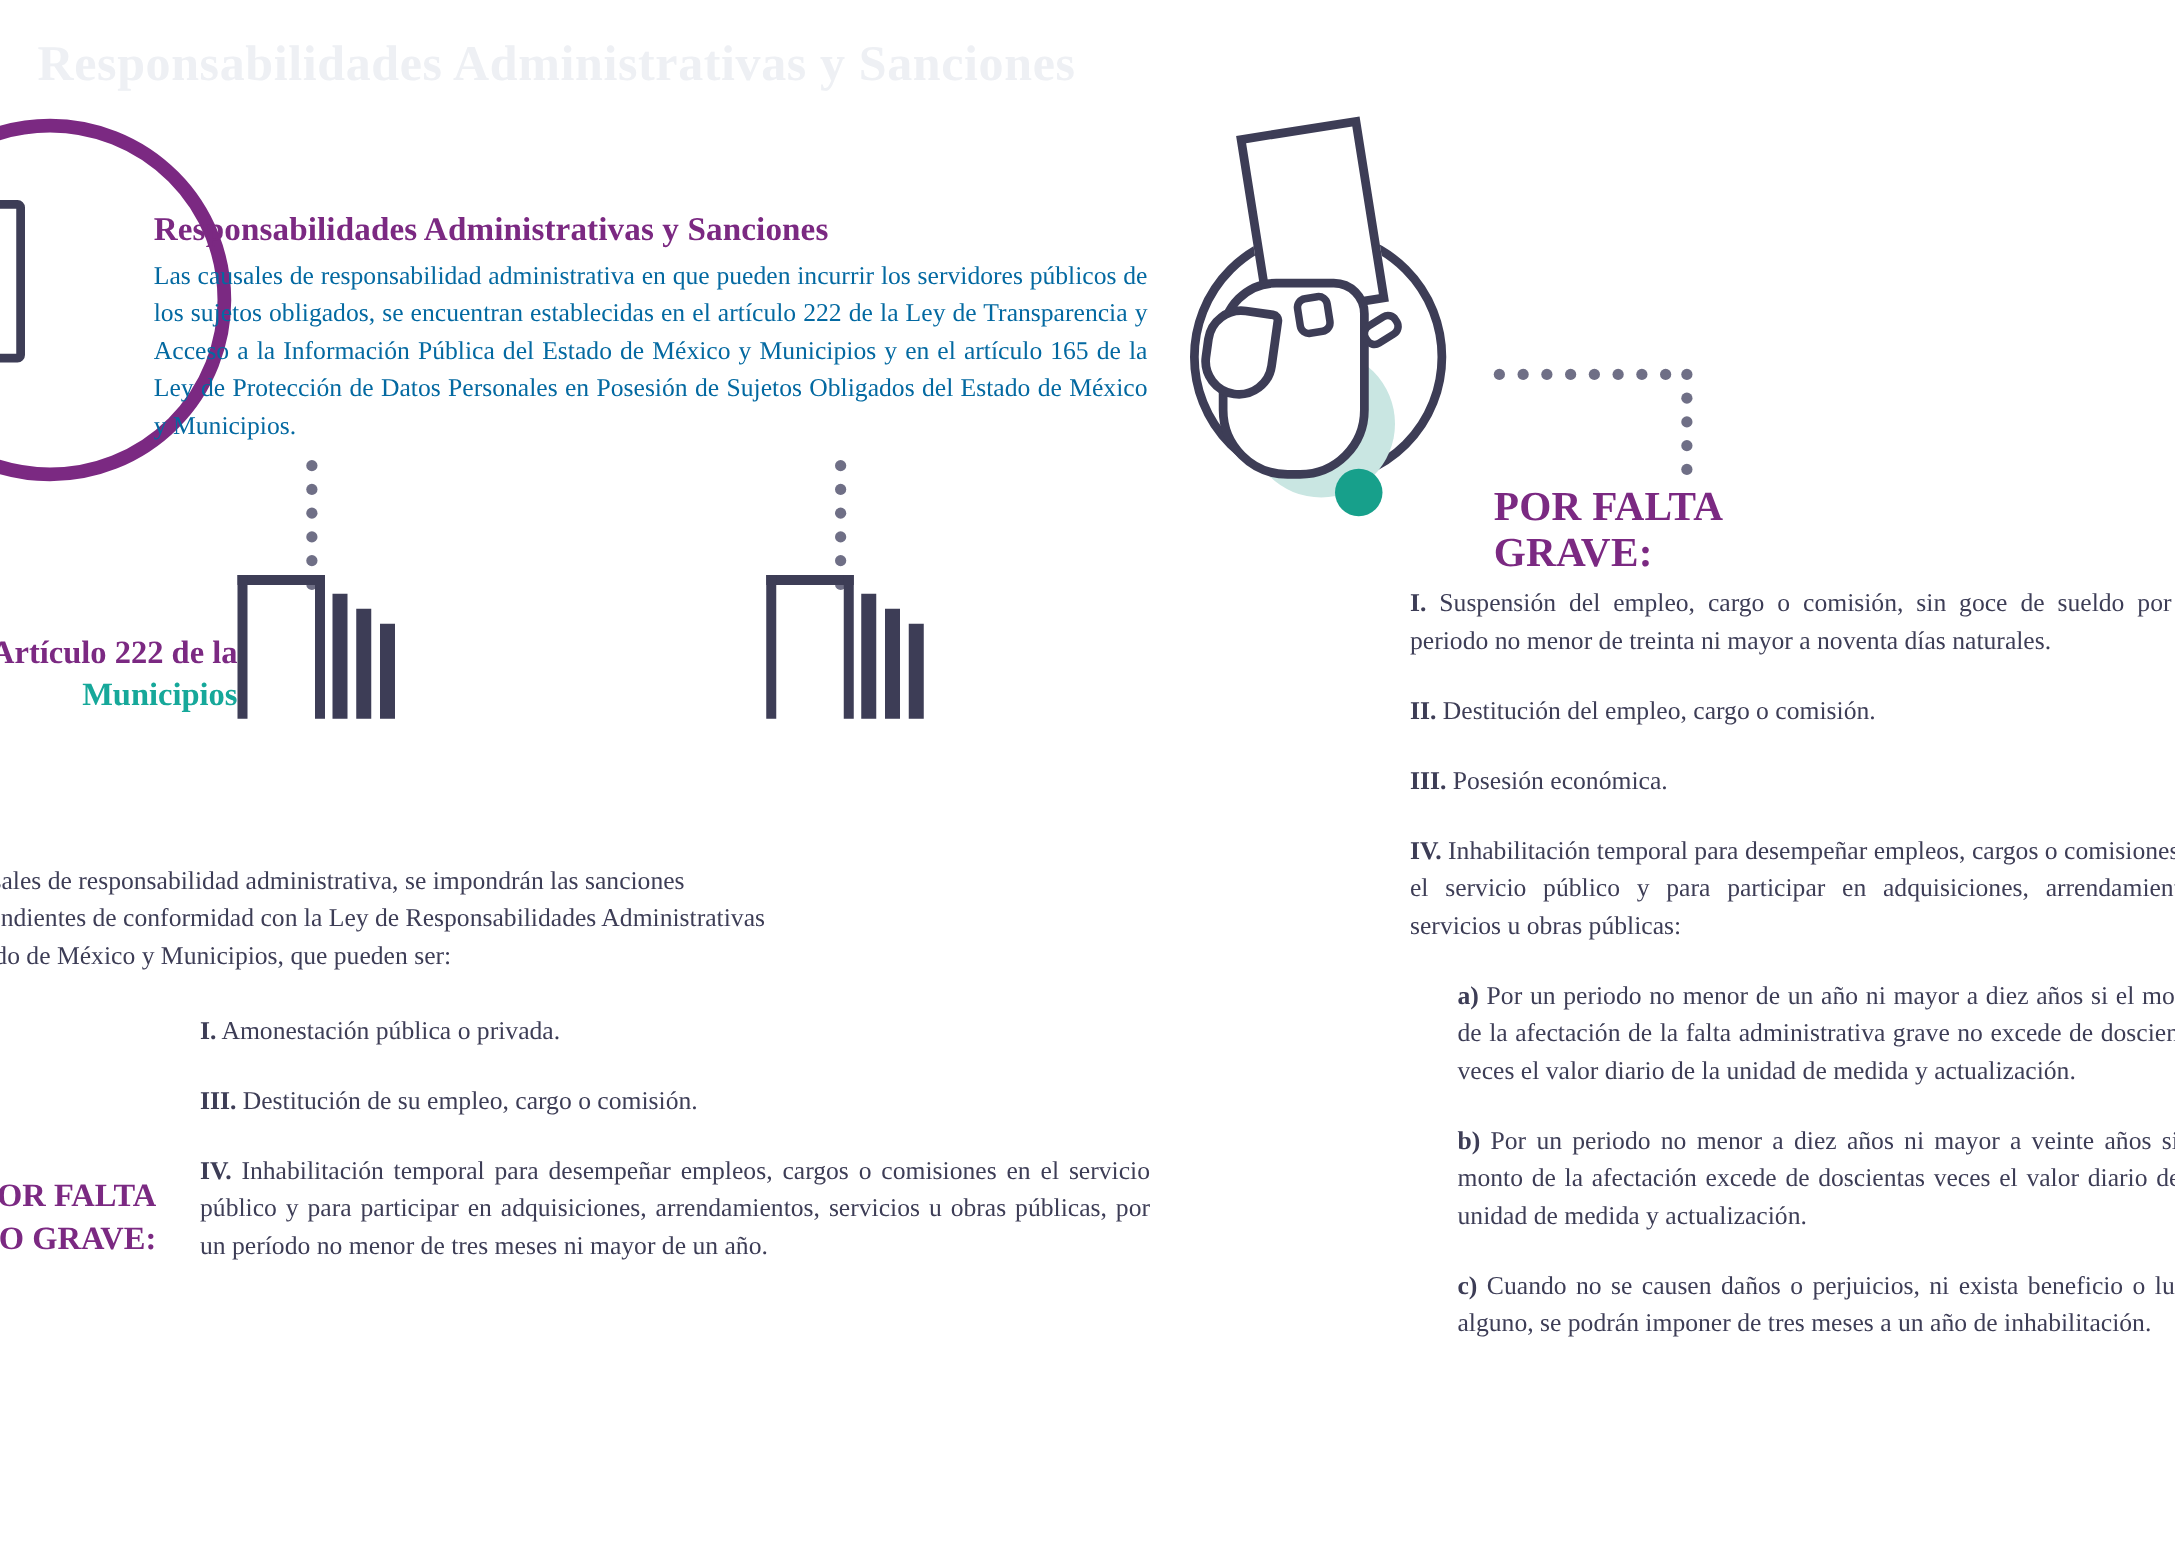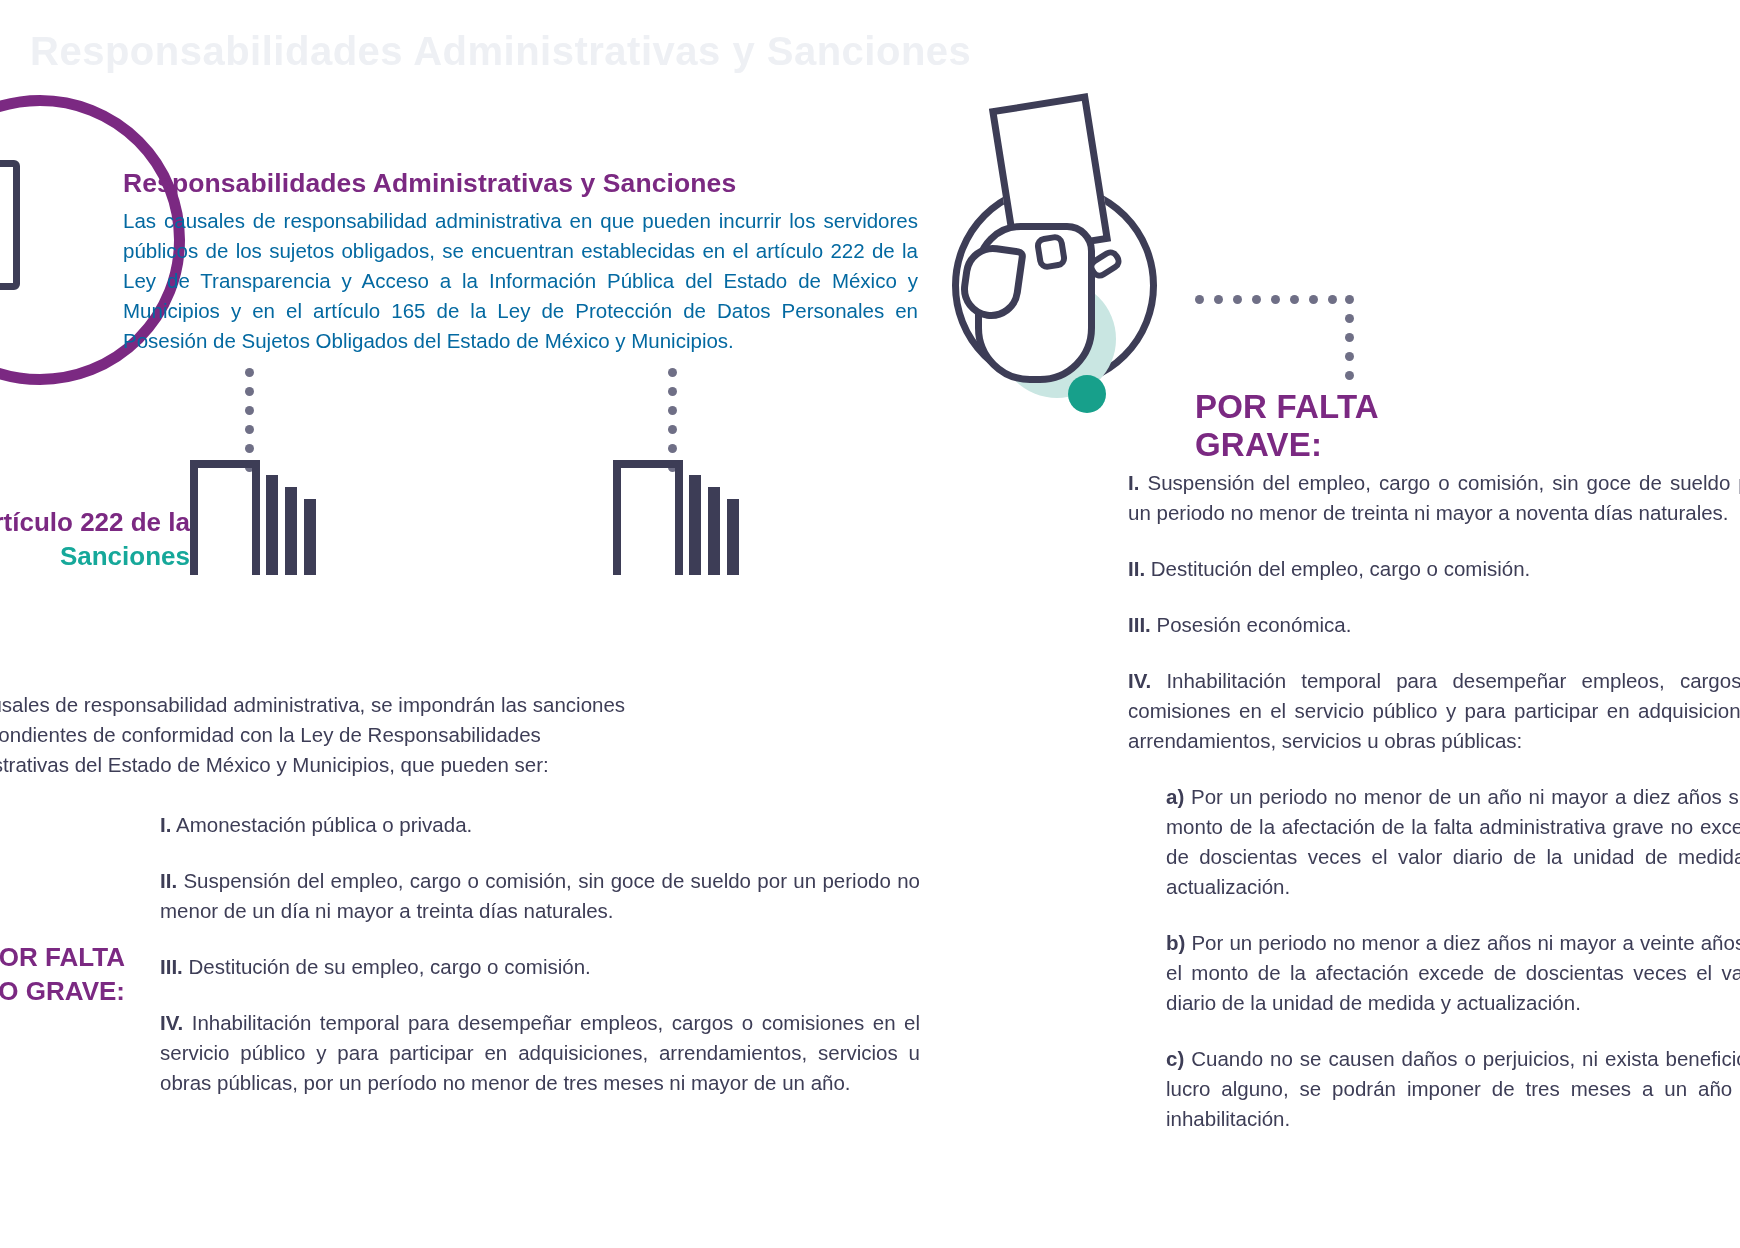--- a/index.html
+++ b/index.html
@@ -14,20 +14,21 @@
     overflow: hidden;
     font-family: "Liberation Sans", sans-serif;
     color: #3d3d56;
   }
   .page {
     position: absolute;
     left: 0; top: 0;
     width: 1459px;
     height: 1248px;
     background: #ffffff;
+    font-family: Liberation Serif, serif;
   }
 
   
   .ghost-banner {
     position: absolute;
     left: 30px;
     top: 22px;
     width: 1180px;
     height: 58px;
     color: #eef0f4;
@@ -347,38 +348,34 @@
 
   <div class="bars" style="left:613px; top:460px; width:145px;">
     <i class="b-open" style="left:0; width:70px; height:115px;"></i>
     <i style="left:76px; width:12px; height:100px;"></i>
     <i style="left:95px; width:12px; height:88px;"></i>
     <i style="left:114px; width:12px; height:76px;"></i>
   </div>
 
   <div class="art-label" style="left:-140px; top:505px; width:330px;">
     <span>Artículo 222 de la</span><br>
-    <span class="teal">Sanciones</span>
+    <span class="teal">Municipios</span>
   </div>
 
   <div class="left-body">Las causales de responsabilidad administrativa, se impondrán las sanciones correspondientes de conformidad con la Ley de Responsabilidades Administrativas del Estado de México y Municipios, que pueden ser:</div>
 
   <div class="no-grave">
     <span>POR FALTA</span><br>
     <span>NO GRAVE:</span>
   </div>
 
   <div class="list-left">
     <div class="item">
       <b>I.</b>
       <span>Amonestación pública o privada.</span>
-    </div>
-    <div class="item">
-      <b>II.</b>
-      <span>Suspensión del empleo, cargo o comisión, sin goce de sueldo por un periodo no menor de un día ni mayor a treinta días naturales.</span>
     </div>
     <div class="item">
       <b>III.</b>
       <span>Destitución de su empleo, cargo o comisión.</span>
     </div>
     <div class="item">
       <b>IV.</b>
       <span>Inhabilitación temporal para desempeñar empleos, cargos o comisiones en el servicio público y para participar en adquisiciones, arrendamientos, servicios u obras públicas, por un período no menor de tres meses ni mayor de un año.</span>
     </div>
   </div>

